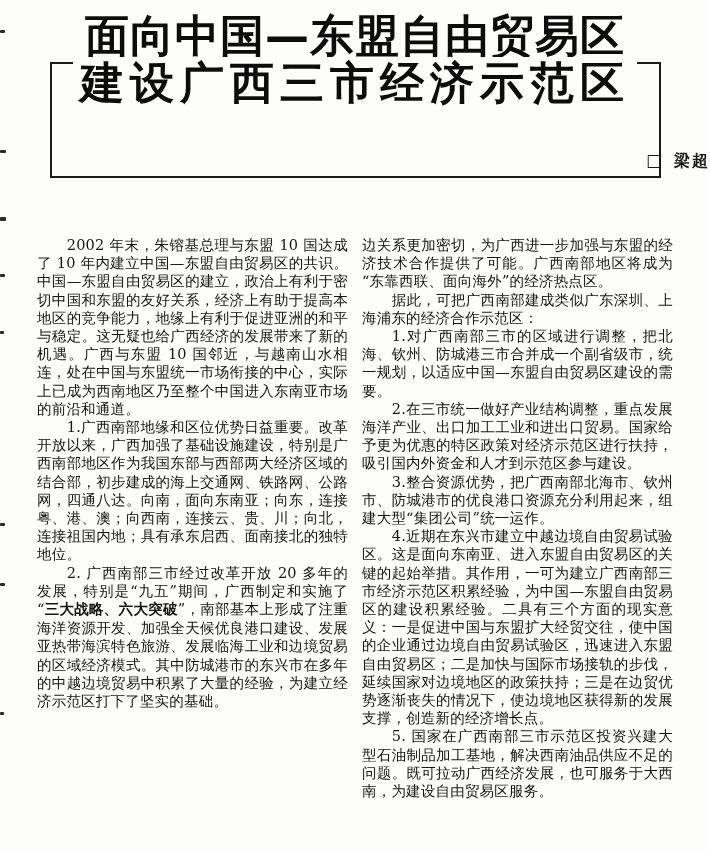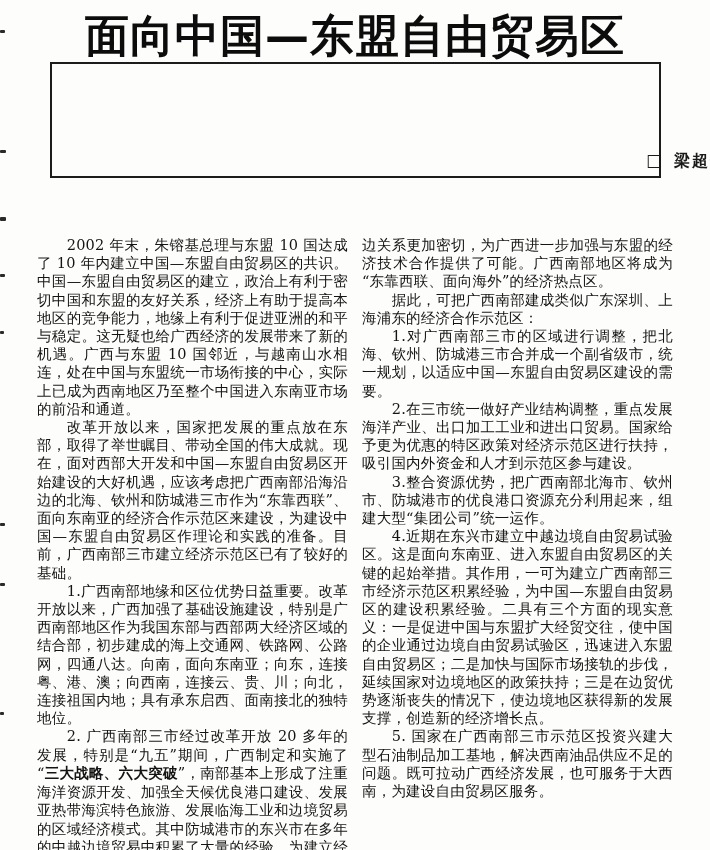--- a/index.html
+++ b/index.html
@@ -75,30 +75,30 @@
 </style>
 </head>
 <body>
 
 <div class="page">
 
   <div class="title-box"></div>
 
   <h1 class="article-title" style="margin:0;">
     <span class="title-line l1"><span>面向中国—东盟自由贸易区</span></span>
+    <span class="title-line l2"><span>建设广西三市经济示范区</span></span>
   </h1>
 
   <div class="author-byline">
     <span class="square">□</span><span>梁超然</span>
   </div>
 
   <div class="article-body">
     <div class="col">
         <p class="para"><span>2002 年末，朱镕基总理与东盟 10 国达成了 10 年内建立中国—东盟自由贸易区的共识。中国—东盟自由贸易区的建立，政治上有利于密切中国和东盟的友好关系，经济上有助于提高本地区的竞争能力，地缘上有利于促进亚洲的和平与稳定。这无疑也给广西经济的发展带来了新的机遇。广西与东盟 10 国邻近，与越南山水相连，处在中国与东盟统一市场衔接的中心，实际上已成为西南地区乃至整个中国进入东南亚市场的前沿和通道。</span></p>
-        <p class="para"><span>改革开放以来，国家把发展的重点放在东部，取得了举世瞩目、带动全国的伟大成就。现在，面对西部大开发和中国—东盟自由贸易区开始建设的大好机遇，应该考虑把广西南部沿海沿边的北海、钦州和防城港三市作为“东靠西联”、面向东南亚的经济合作示范区来建设，为建设中国—东盟自由贸易区作理论和实践的准备。目前，广西南部三市建立经济示范区已有了较好的基础。</span></p>
         <p class="para"><span>1.广西南部地缘和区位优势日益重要。改革开放以来，广西加强了基础设施建设，特别是广西南部地区作为我国东部与西部两大经济区域的结合部，初步建成的海上交通网、铁路网、公路网，四通八达。向南，面向东南亚；向东，连接粤、港、澳；向西南，连接云、贵、川；向北，连接祖国内地；具有承东启西、面南接北的独特地位。</span></p>
         <p class="para"><span>2. 广西南部三市经过改革开放 20 多年的发展，特别是“九五”期间，广西制定和实施了“</span><b>三大战略、六大突破</b><span>”，南部基本上形成了注重海洋资源开发、加强全天候优良港口建设、发展亚热带海滨特色旅游、发展临海工业和边境贸易的区域经济模式。其中防城港市的东兴市在多年的中越边境贸易中积累了大量的经验，为建立经济示范区打下了坚实的基础。</span></p>
       </div>
     <div class="col">
 
     <p class="para no-indent"><span>边关系更加密切，为广西进一步加强与东盟的经济技术合作提供了可能。广西南部地区将成为“东靠西联、面向海外”的经济热点区。</span></p>
         <p class="para"><span>据此，可把广西南部建成类似广东深圳、上海浦东的经济合作示范区：</span></p>
         <p class="para"><span>1.对广西南部三市的区域进行调整，把北海、钦州、防城港三市合并成一个副省级市，统一规划，以适应中国—东盟自由贸易区建设的需要。</span></p>
         <p class="para"><span>2.在三市统一做好产业结构调整，重点发展海洋产业、出口加工工业和进出口贸易。国家给予更为优惠的特区政策对经济示范区进行扶持，吸引国内外资金和人才到示范区参与建设。</span></p>
         <p class="para"><span>3.整合资源优势，把广西南部北海市、钦州市、防城港市的优良港口资源充分利用起来，组建大型“集团公司”统一运作。</span></p>

